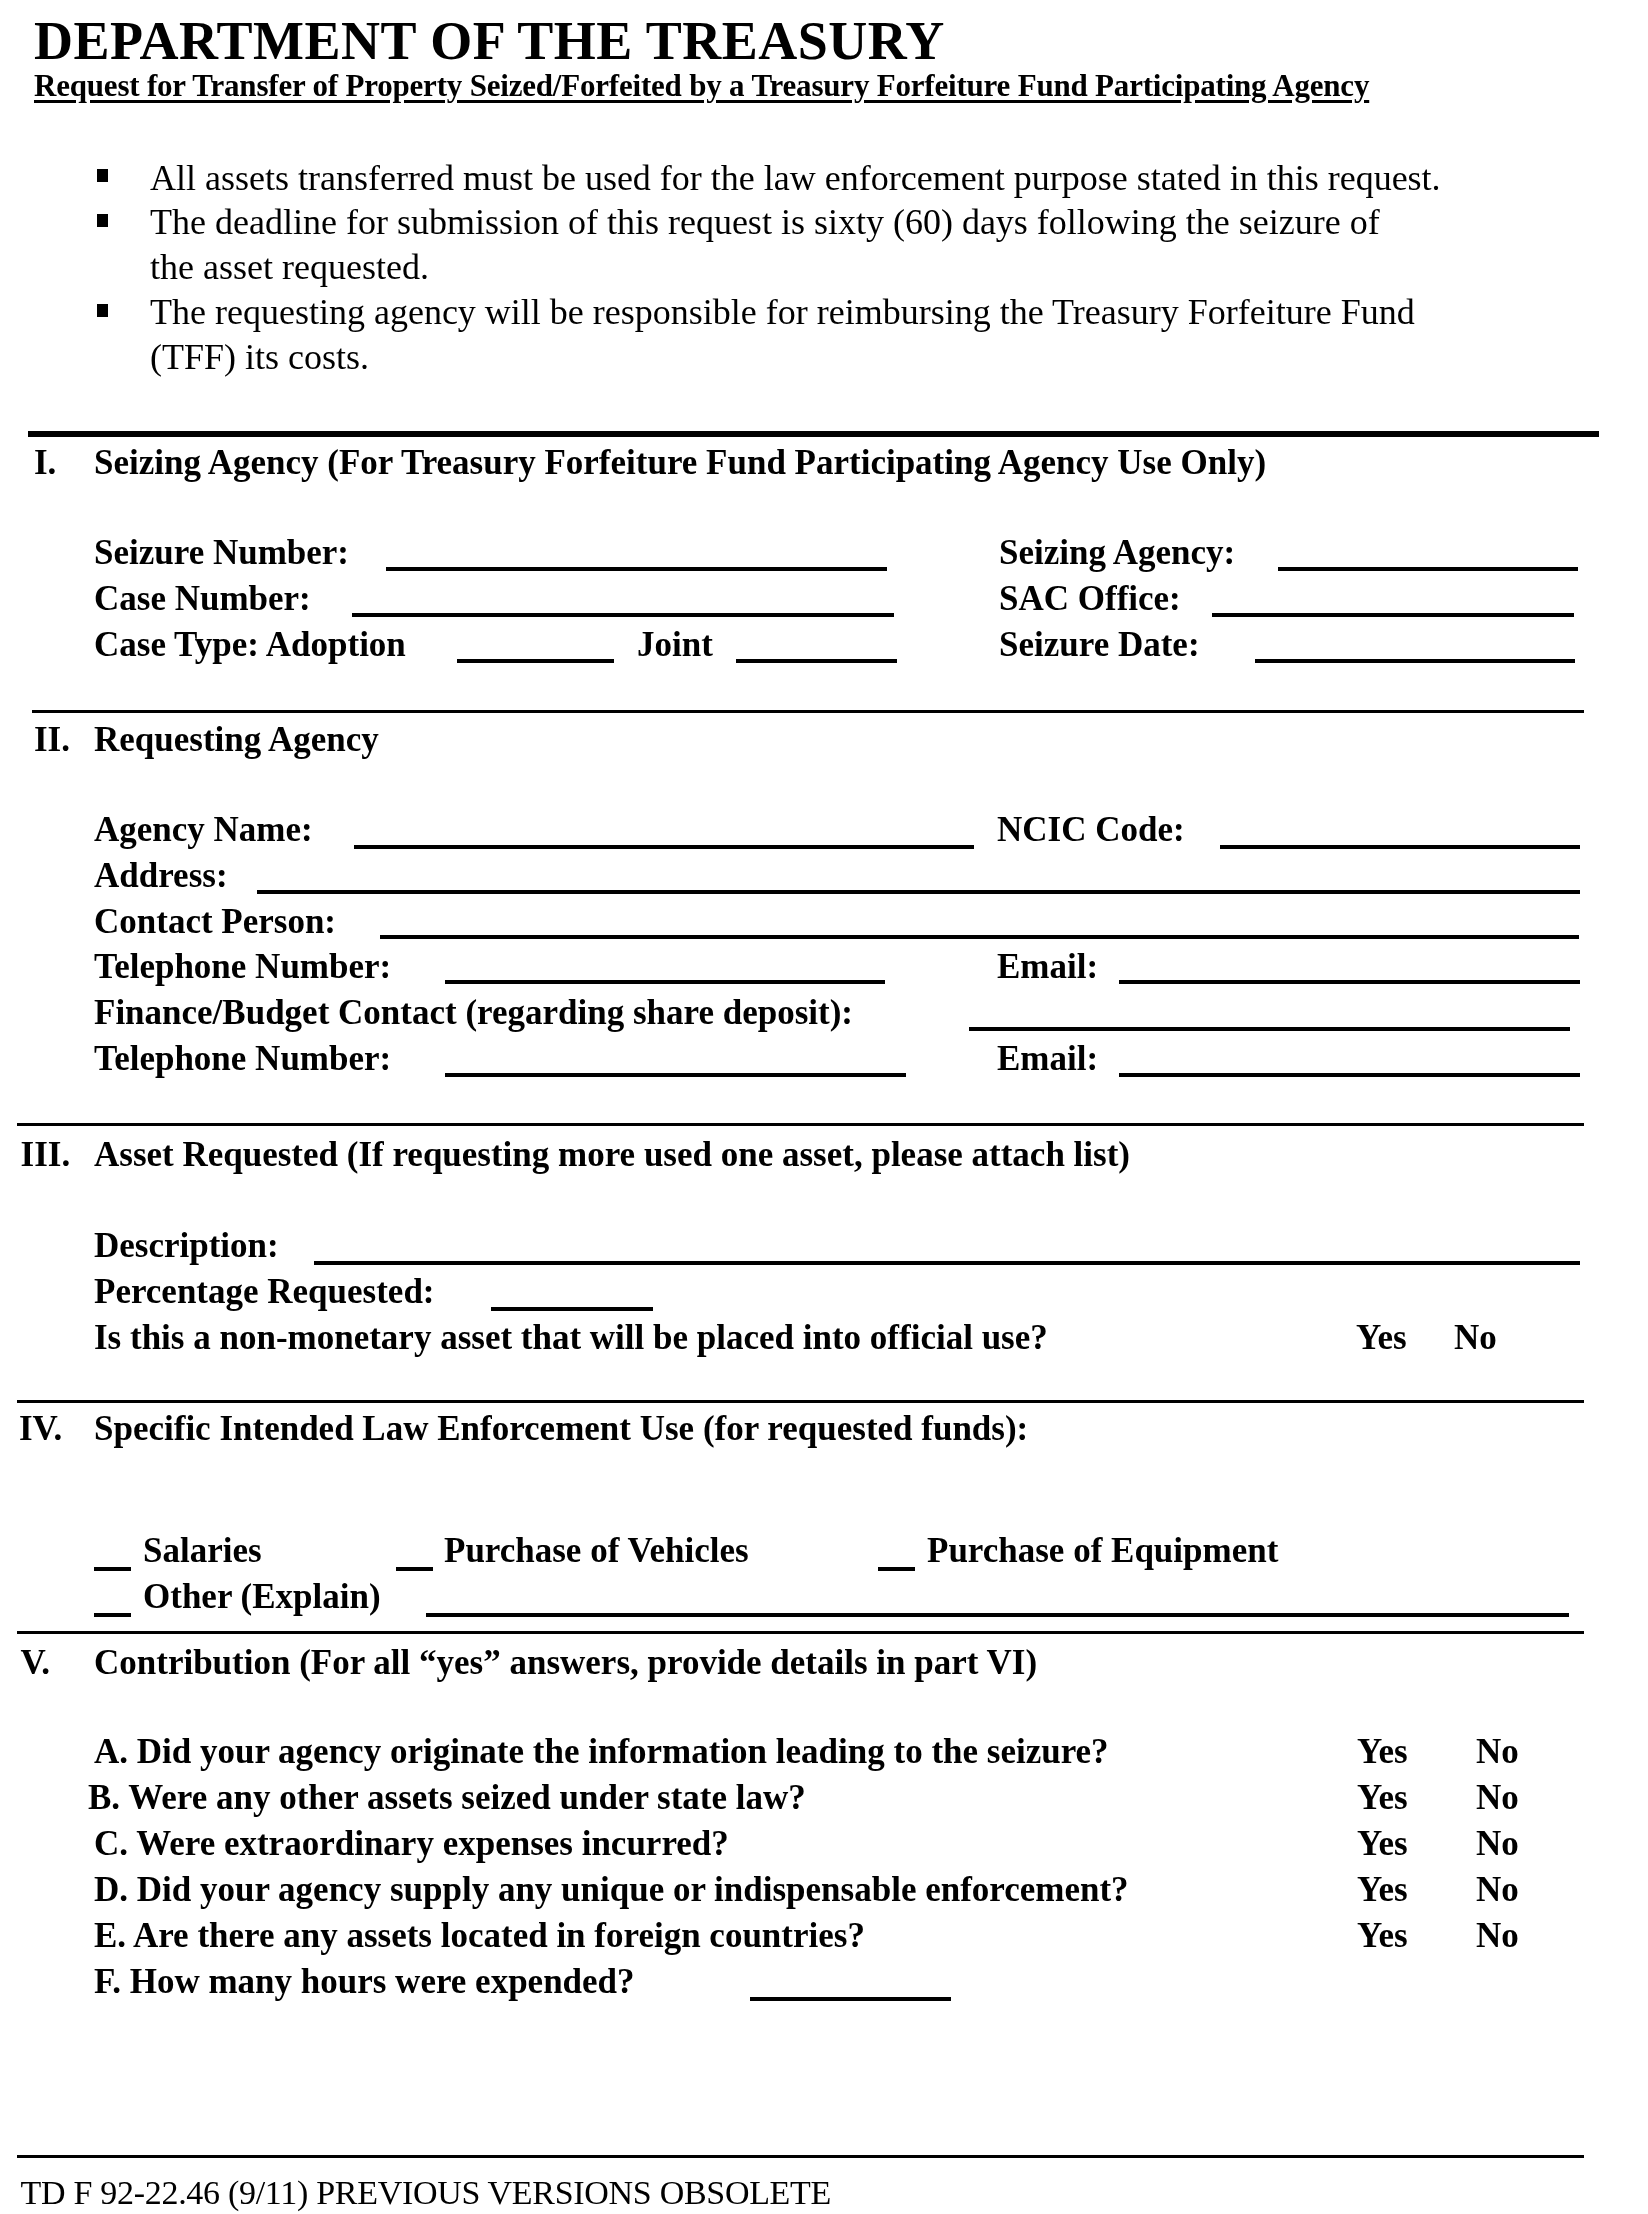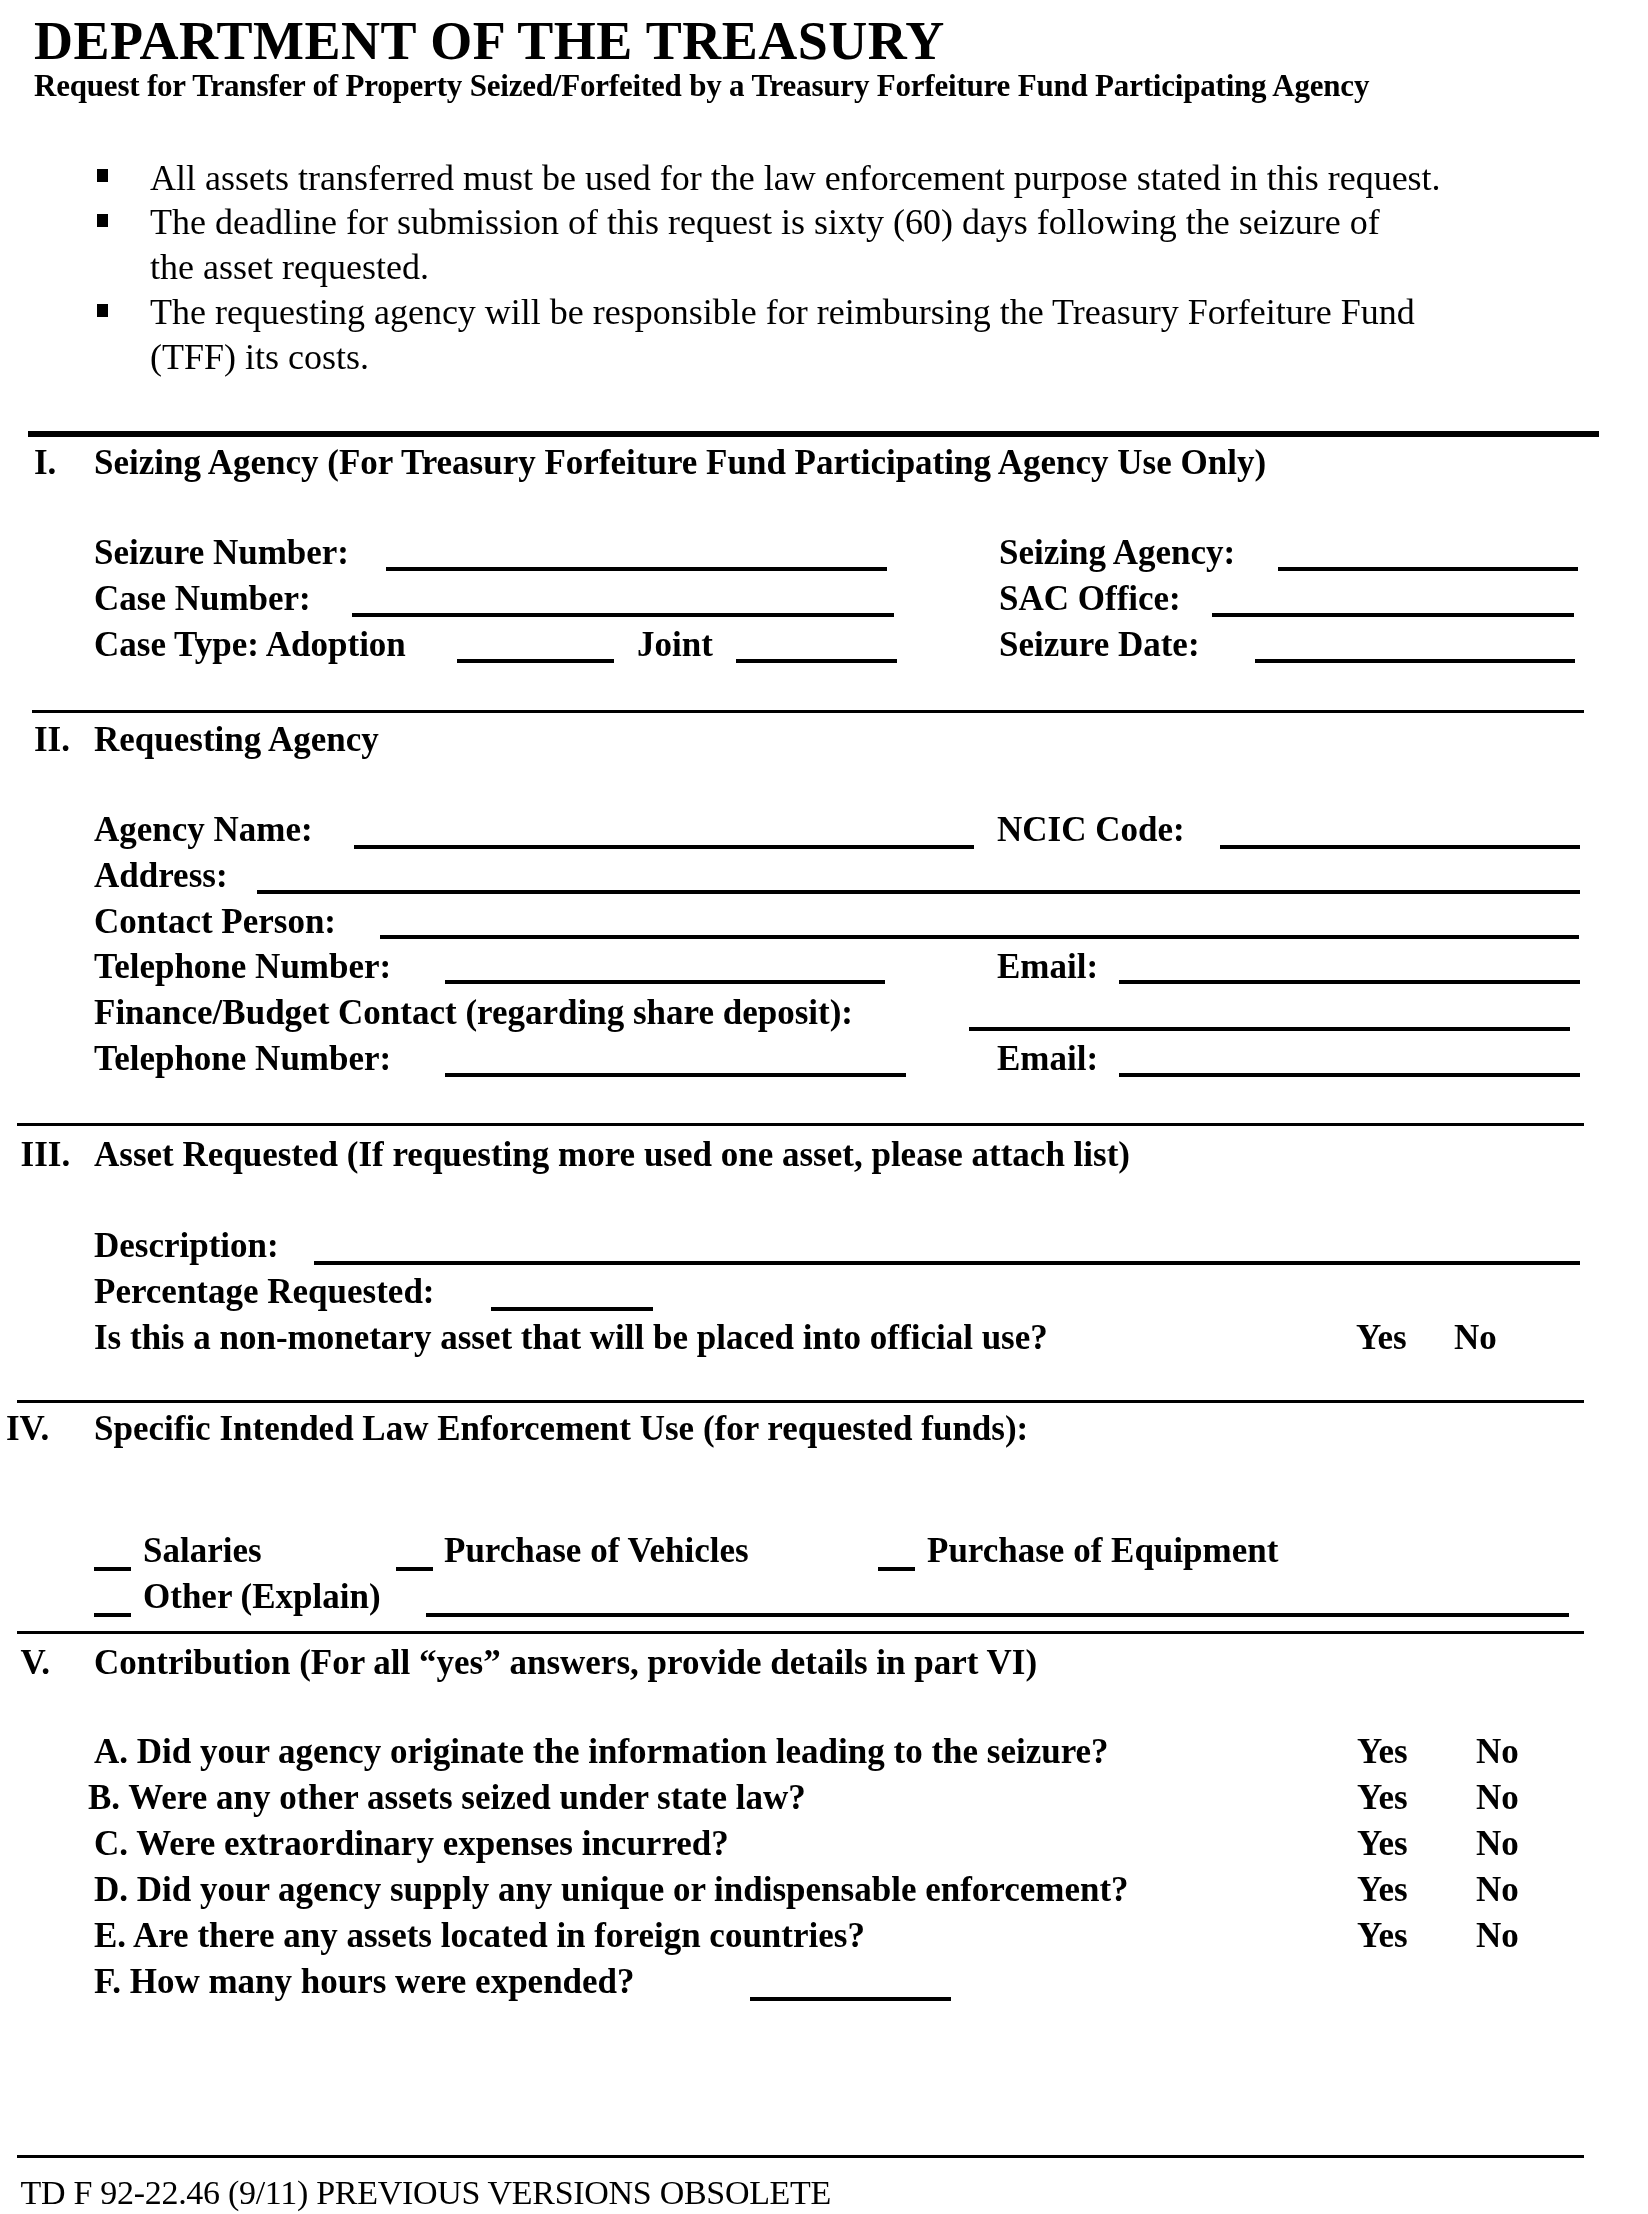--- a/index.html
+++ b/index.html
@@ -1,20 +1,20 @@
 <!DOCTYPE html>
 <html style="font-size:15px"><head>
 <meta charset="utf-8">
 <style>
   html, body { margin:0; padding:0; background:#ffffff; }
   body { width:1649px; height:2215px; position:relative; overflow:hidden;
          font-family:"Liberation Serif","DejaVu Serif",serif; color:#000; }
   .abs { position:absolute; white-space:nowrap; }
   .title { left:34px; top:7.5px; font-size:54px; font-weight:bold; letter-spacing:0.5px; line-height:66px; }
-  .subtitle { left:34px; top:67px; font-size:31px; font-weight:bold; 
+  .subtitle { left:34px; top:67px; font-size:31px; font-weight:bold; text-decoration:underline;
               text-decoration-thickness:2.8px; text-underline-offset:3.7px; line-height:37px; letter-spacing:-0.2px; }
   .bullet-text { font-size:36px; line-height:45px; left:150px; }
   .bullet-mark { width:11.2px; height:13px; background:#000; left:97px; }
   .rule { position:absolute; background:#000; }
   .rule-thick { height:5.6px; }
   .rule-thin { height:2.8px; }
   .sec-num { font-size:35px; font-weight:bold; left:34px; line-height:41px; }
   .sec-title { font-size:35px; font-weight:bold; left:94px; line-height:41px; }
   .lbl { font-size:35px; font-weight:bold; line-height:41px; }
   .fline { position:absolute; height:3.7px; background:#000; }
@@ -131,21 +131,21 @@
 <div class="abs lbl" style="left:94px; top:1271px">Percentage Requested:</div>
 <div class="fline" style="left:491px; top:1307px; width:162px;">
     <input value="" style="">
   </div>
 
 <div class="abs lbl" style="left:94px; top:1317px">Is this a non-monetary asset that will be placed into official use?</div>
 <div class="abs yn" style="left:1356px; top:1317px">Yes</div>
 <div class="abs yn" style="left:1454px; top:1317px">No</div>
 
 <div class="rule rule-thin" style="left:17px; top:1400px; width:1567px;"></div>
-<div class="abs sec-num" style="left:6px; top:1408px">IV.</div>
+<div class="abs sec-num" style="left:19px; top:1408px">IV.</div>
 <div class="abs sec-title" style="top:1408px">Specific Intended Law Enforcement Use (for requested funds):</div>
 
 <div class="fline" style="left:94px; top:1567px; width:37px;"></div>
 <div class="abs lbl" style="left:143px; top:1530px">Salaries</div>
 <div class="fline" style="left:396px; top:1567px; width:37px;"></div>
 <div class="abs lbl" style="left:444px; top:1530px">Purchase of Vehicles</div>
 <div class="fline" style="left:878px; top:1567px; width:37px;"></div>
 <div class="abs lbl" style="left:927px; top:1530px">Purchase of Equipment</div>
 
 <div class="fline" style="left:94px; top:1613px; width:37px;"></div>

